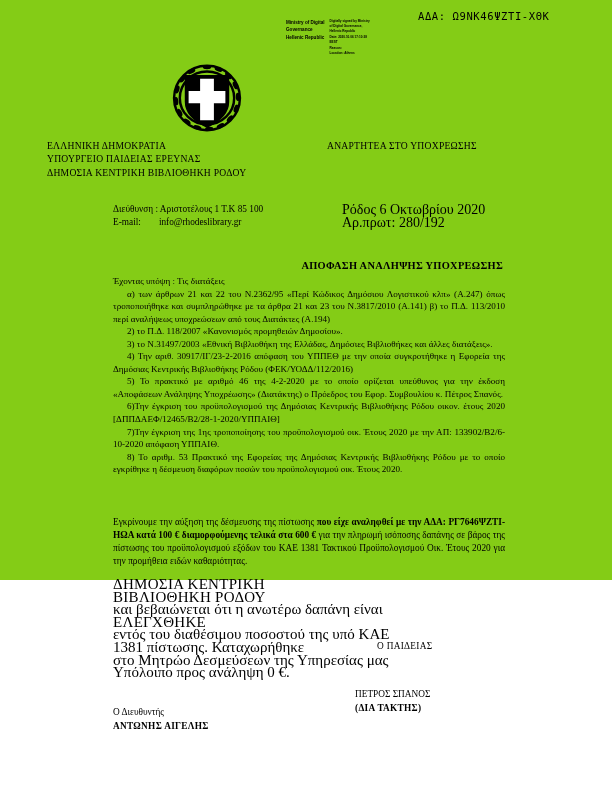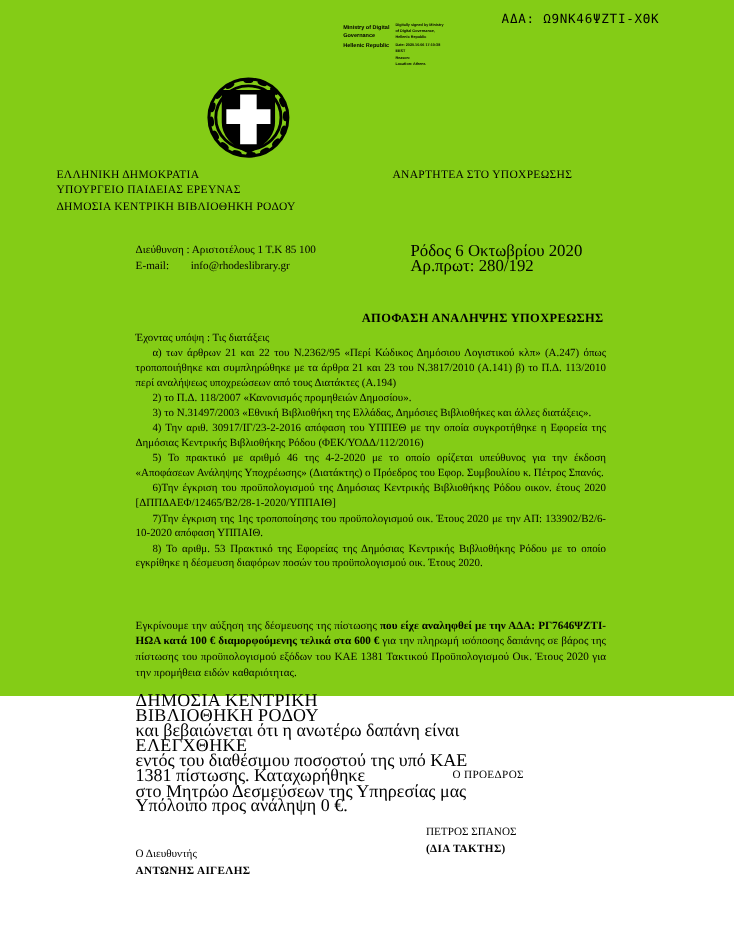--- a/index.html
+++ b/index.html
@@ -307,21 +307,21 @@
     <div class="ln cap">ΔΗΜΟΣΙΑ ΚΕΝΤΡΙΚΗ</div>
     <div class="ln cap">ΒΙΒΛΙΟΘΗΚΗ ΡΟΔΟΥ</div>
     <div class="ln">και βεβαιώνεται ότι η ανωτέρω δαπάνη είναι</div>
     <div class="ln cap">ΕΛΕΓΧΘΗΚΕ</div>
     <div class="ln">εντός του διαθέσιμου ποσοστού της υπό ΚΑΕ</div>
     <div class="ln">1381 πίστωσης. Καταχωρήθηκε</div>
     <div class="ln">στο Μητρώο Δεσμεύσεων της Υπηρεσίας μας</div>
     <div class="ln">Υπόλοιπο προς ανάληψη  0 €.</div>
   </div>
 
-  <div class="president">Ο ΠΡΟΕΔΡΟΣ</div>
+  <div class="president">Ο ΠΑΙΔΕΙΑΣ</div>
 
   <div class="sign-left">
     <div>Ο Διευθυντής</div>
     <div class="bold">ΑΝΤΩΝΗΣ ΑΙΓΕΛΗΣ</div>
   </div>
 
   <div class="sign-right">
     <div>ΠΕΤΡΟΣ ΣΠΑΝΟΣ</div>
     <div class="bold">(ΔΙΑ ΤΑΚΤΗΣ)</div>
   </div>

